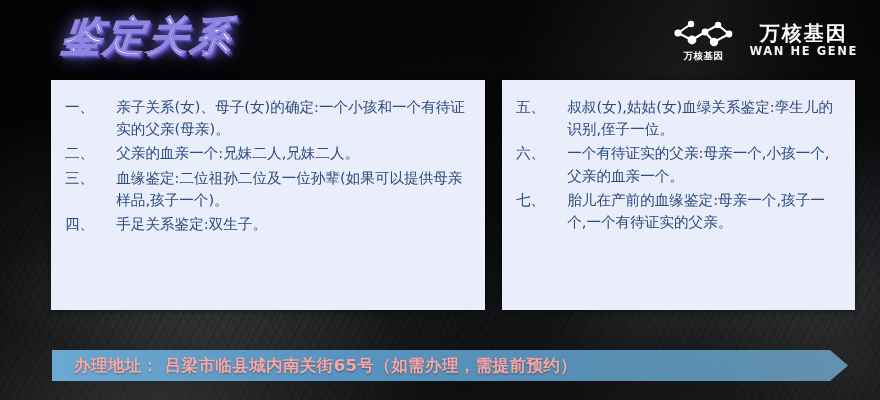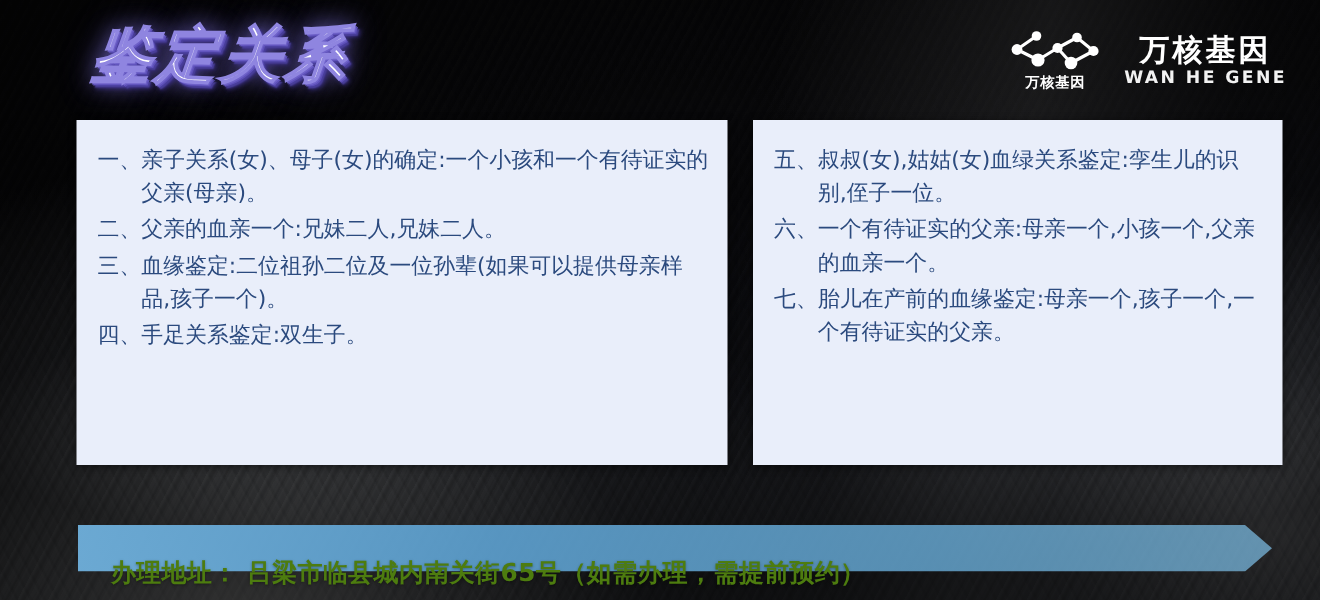--- a/index.html
+++ b/index.html
@@ -170,40 +170,41 @@
     margin-bottom: 2px;
     font-family: "DejaVu Sans", "Liberation Sans", sans-serif;
   }
   .item-num {
     flex: 0 0 auto;
     white-space: nowrap;
     letter-spacing: 0px;
   }
   .item-text {
     flex: 1 1 auto;
+    margin-left: 22px;
   }
 
   
   .addr-band {
     position: absolute;
     left: 52px; top: 350px;
     width: 796px; height: 31px;
   }
   .addr-band svg {
     position: absolute;
     inset: 0;
     display: block;
   }
   .addr-text {
     position: absolute;
-    left: 22px; top: 16px;
+    left: 22px; top: 0;
     height: 31px;
     display: flex;
     align-items: center;
-    color: #4d7c0f;
+    color: #fca5a5;
     font-size: 16.5px;
     font-weight: 600;
     letter-spacing: 0.4px;
     white-space: nowrap;
     text-shadow: 0 1px 2px rgba(0,0,0,0.35);
     font-family: "DejaVu Sans", "Liberation Sans", sans-serif;
     text-align: right;
   }
 </style>
 </head>

